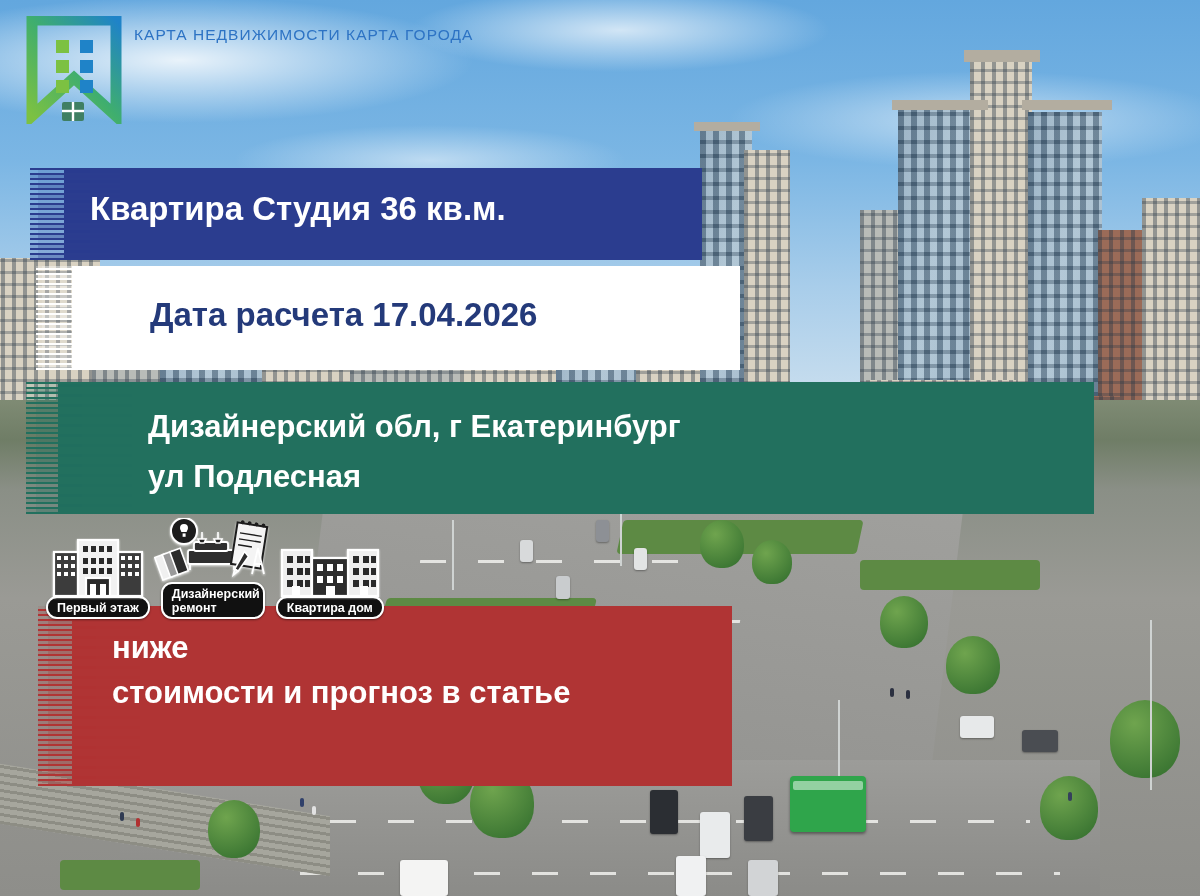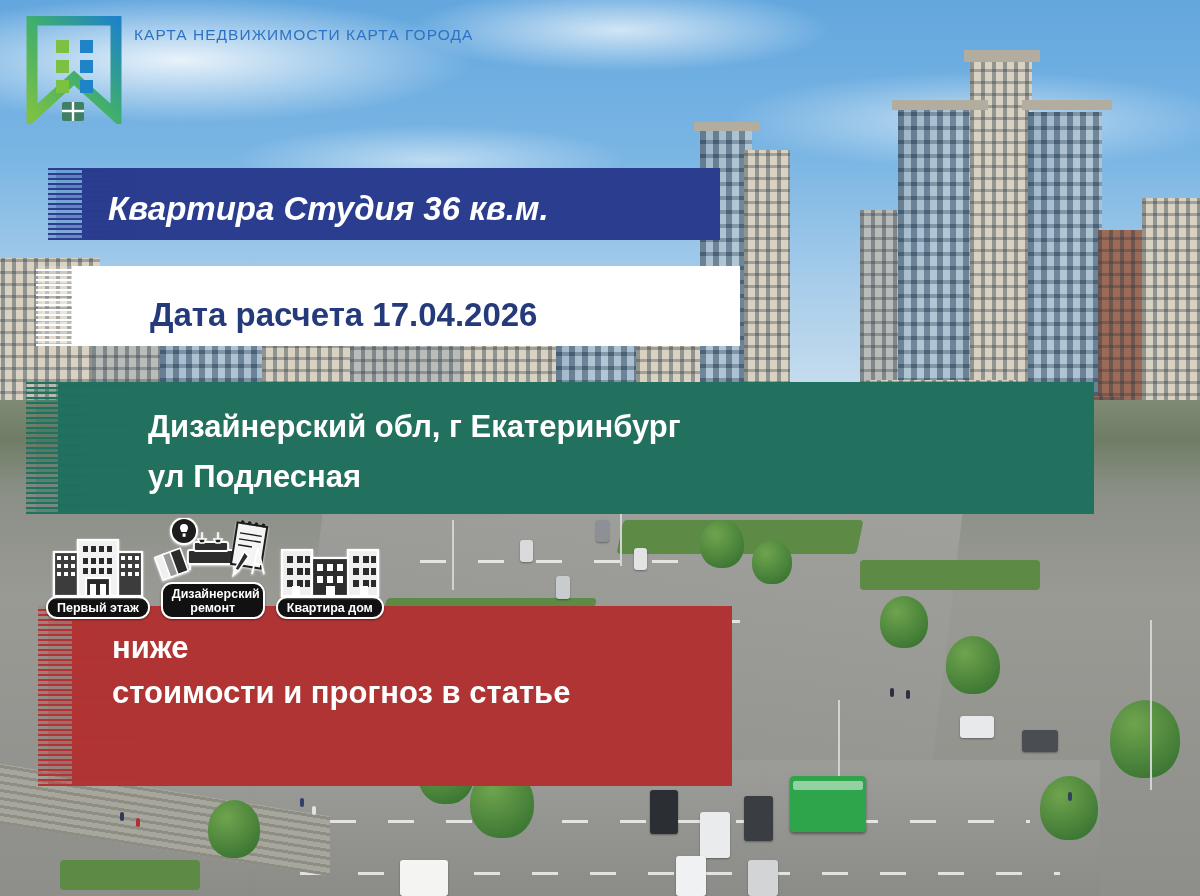--- a/index.html
+++ b/index.html
@@ -102,21 +102,21 @@
     font-size:15.5px; font-weight:400; color:#2d73c4; letter-spacing:1.05px;
     margin-top:4px; white-space:nowrap;
   }
 
   
   #badges { position:absolute; left:46px; top:518px; z-index:5; display:flex; align-items:flex-end; gap:4px; }
   .badge { position:relative; display:flex; flex-direction:column; align-items:center; }
   .badge .art { filter:drop-shadow(0 1px 1px rgba(255,255,255,.8)); }
   .badge .pill {
     margin-top:-6px; background:#111; color:#fff; border:2px solid #fff; border-radius:11px;
-    font-size:12.5px; font-weight:700; padding:2.5px 9px; line-height:1.12; text-align:center;
+    font-size:12.5px; font-weight:700; padding:2.5px 9px; line-height:1.12; text-align:left;
     white-space:nowrap; box-shadow:0 1px 2px rgba(0,0,0,.45);
   }
   .badge .pill.two { white-space:normal; width:104px; }
 </style>
 </head>
 <body>
 
 <div id="photo">
   <div class="sky"></div>
 
@@ -224,28 +224,28 @@
         <line x1="47" y1="86" x2="47" y2="105"></line>
         <line x1="36" y1="95" x2="58" y2="95"></line>
       </g>
     </svg>
   </div>
   <div class="words">
     <div class="tagline">КАРТА НЕДВИЖИМОСТИ КАРТА ГОРОДА</div>
   </div>
 </div>
 
-<div class="stroke" style="left:56px; top:168px; width:712px; height:72px; z-index:4;font-style:italic;">
+<div class="stroke" style="left:38px; top:168px; width:712px; height:92px; z-index:4;">
   <div class="body" style="left:26px; right:48px; background:#2b3d8f;"></div>
   <div class="brush-l streaks" style="left:-8px; width:60px; background:#2b3d8f;"></div>
   <div class="brush-r streaks" style="right:-14px; width:82px; background:#2b3d8f;"></div>
   <div class="btxt" style="left:52px; top:22px; font-size:33px; font-weight:700; color:#ffffff;">Квартира Студия 36 кв.м.</div>
 </div>
 
-<div class="stroke" style="left:42px; top:266px; width:752px; height:80px; z-index:4;">
+<div class="stroke" style="left:42px; top:266px; width:752px; height:104px; z-index:4;">
   <div class="body" style="left:30px; right:54px; background:#ffffff;"></div>
   <div class="brush-l streaks" style="left:-6px; width:64px; background:#ffffff;"></div>
   <div class="brush-r streaks" style="right:-16px; width:90px; background:#ffffff;"></div>
   <div class="btxt" style="left:108px; top:30px; font-size:33px; font-weight:700; color:#243a7a;">Дата расчета 17.04.2026</div>
 </div>
 
 <div class="stroke" style="left:36px; top:382px; width:1118px; height:132px; z-index:4;">
   <div class="body" style="left:22px; right:60px; background:#22705e;"></div>
   <div class="brush-l streaks" style="left:-10px; width:56px; background:#22705e;"></div>
   <div class="brush-r streaks" style="right:-18px; width:96px; background:#22705e;"></div>

